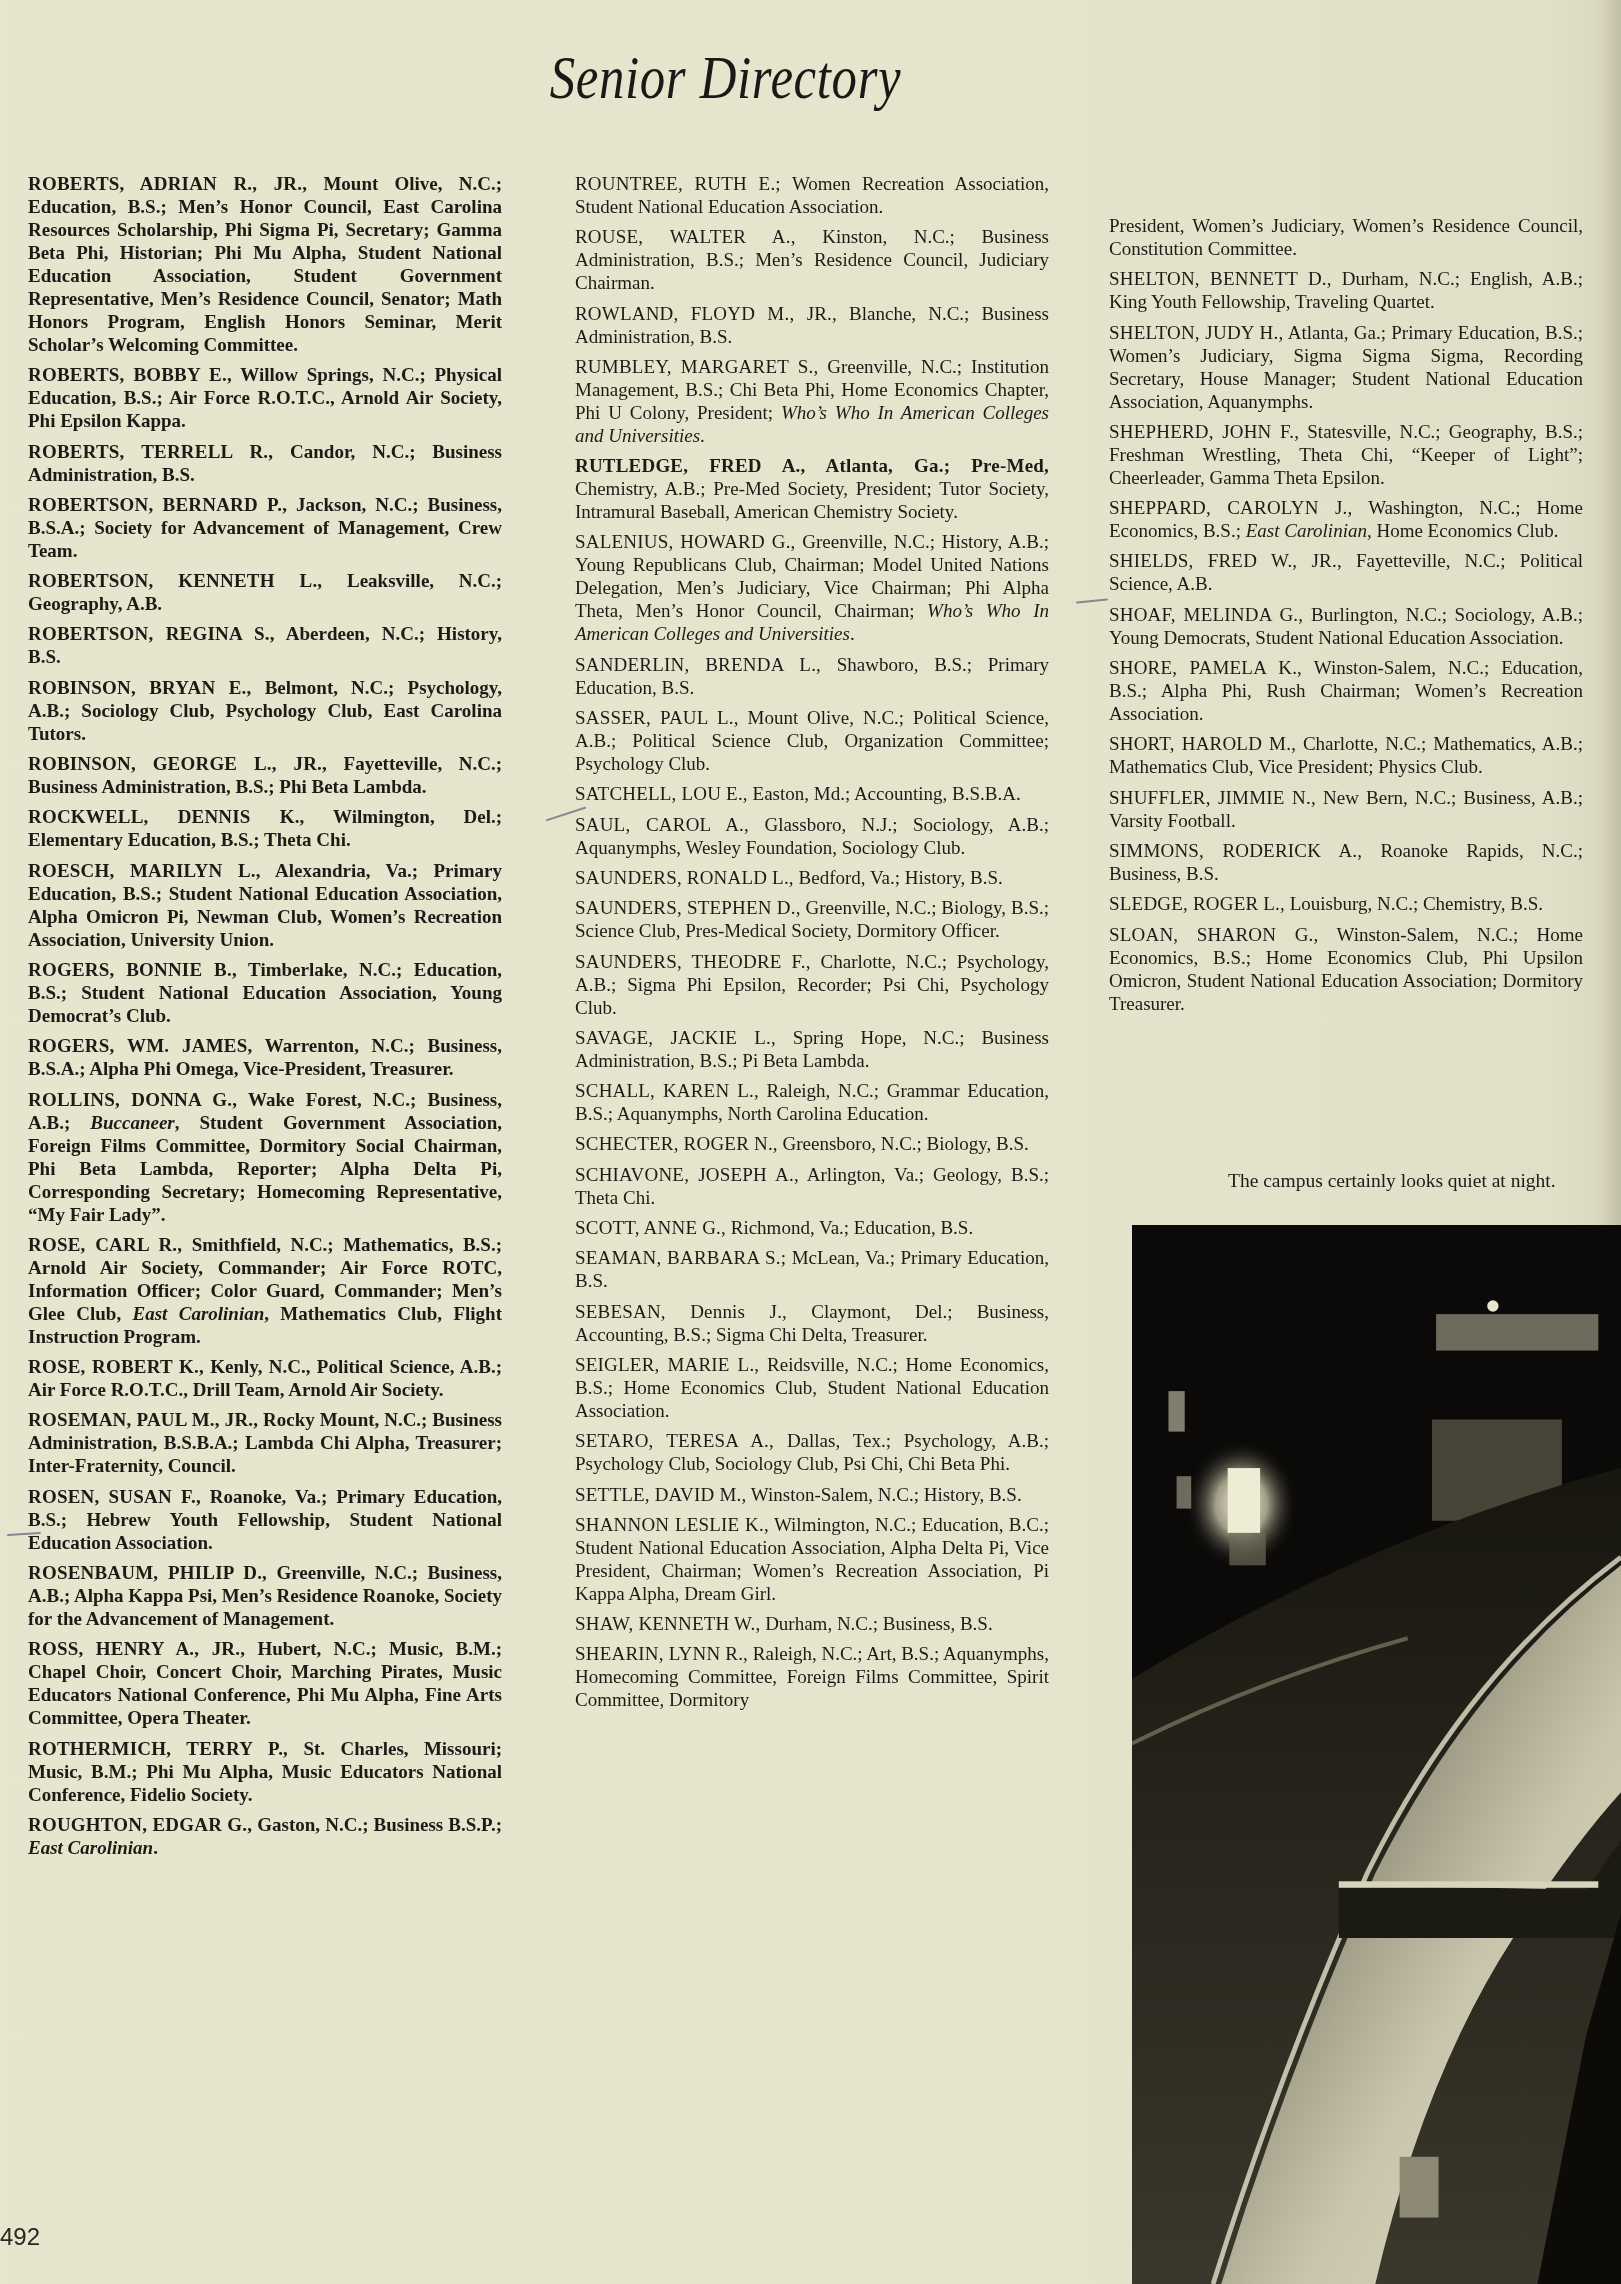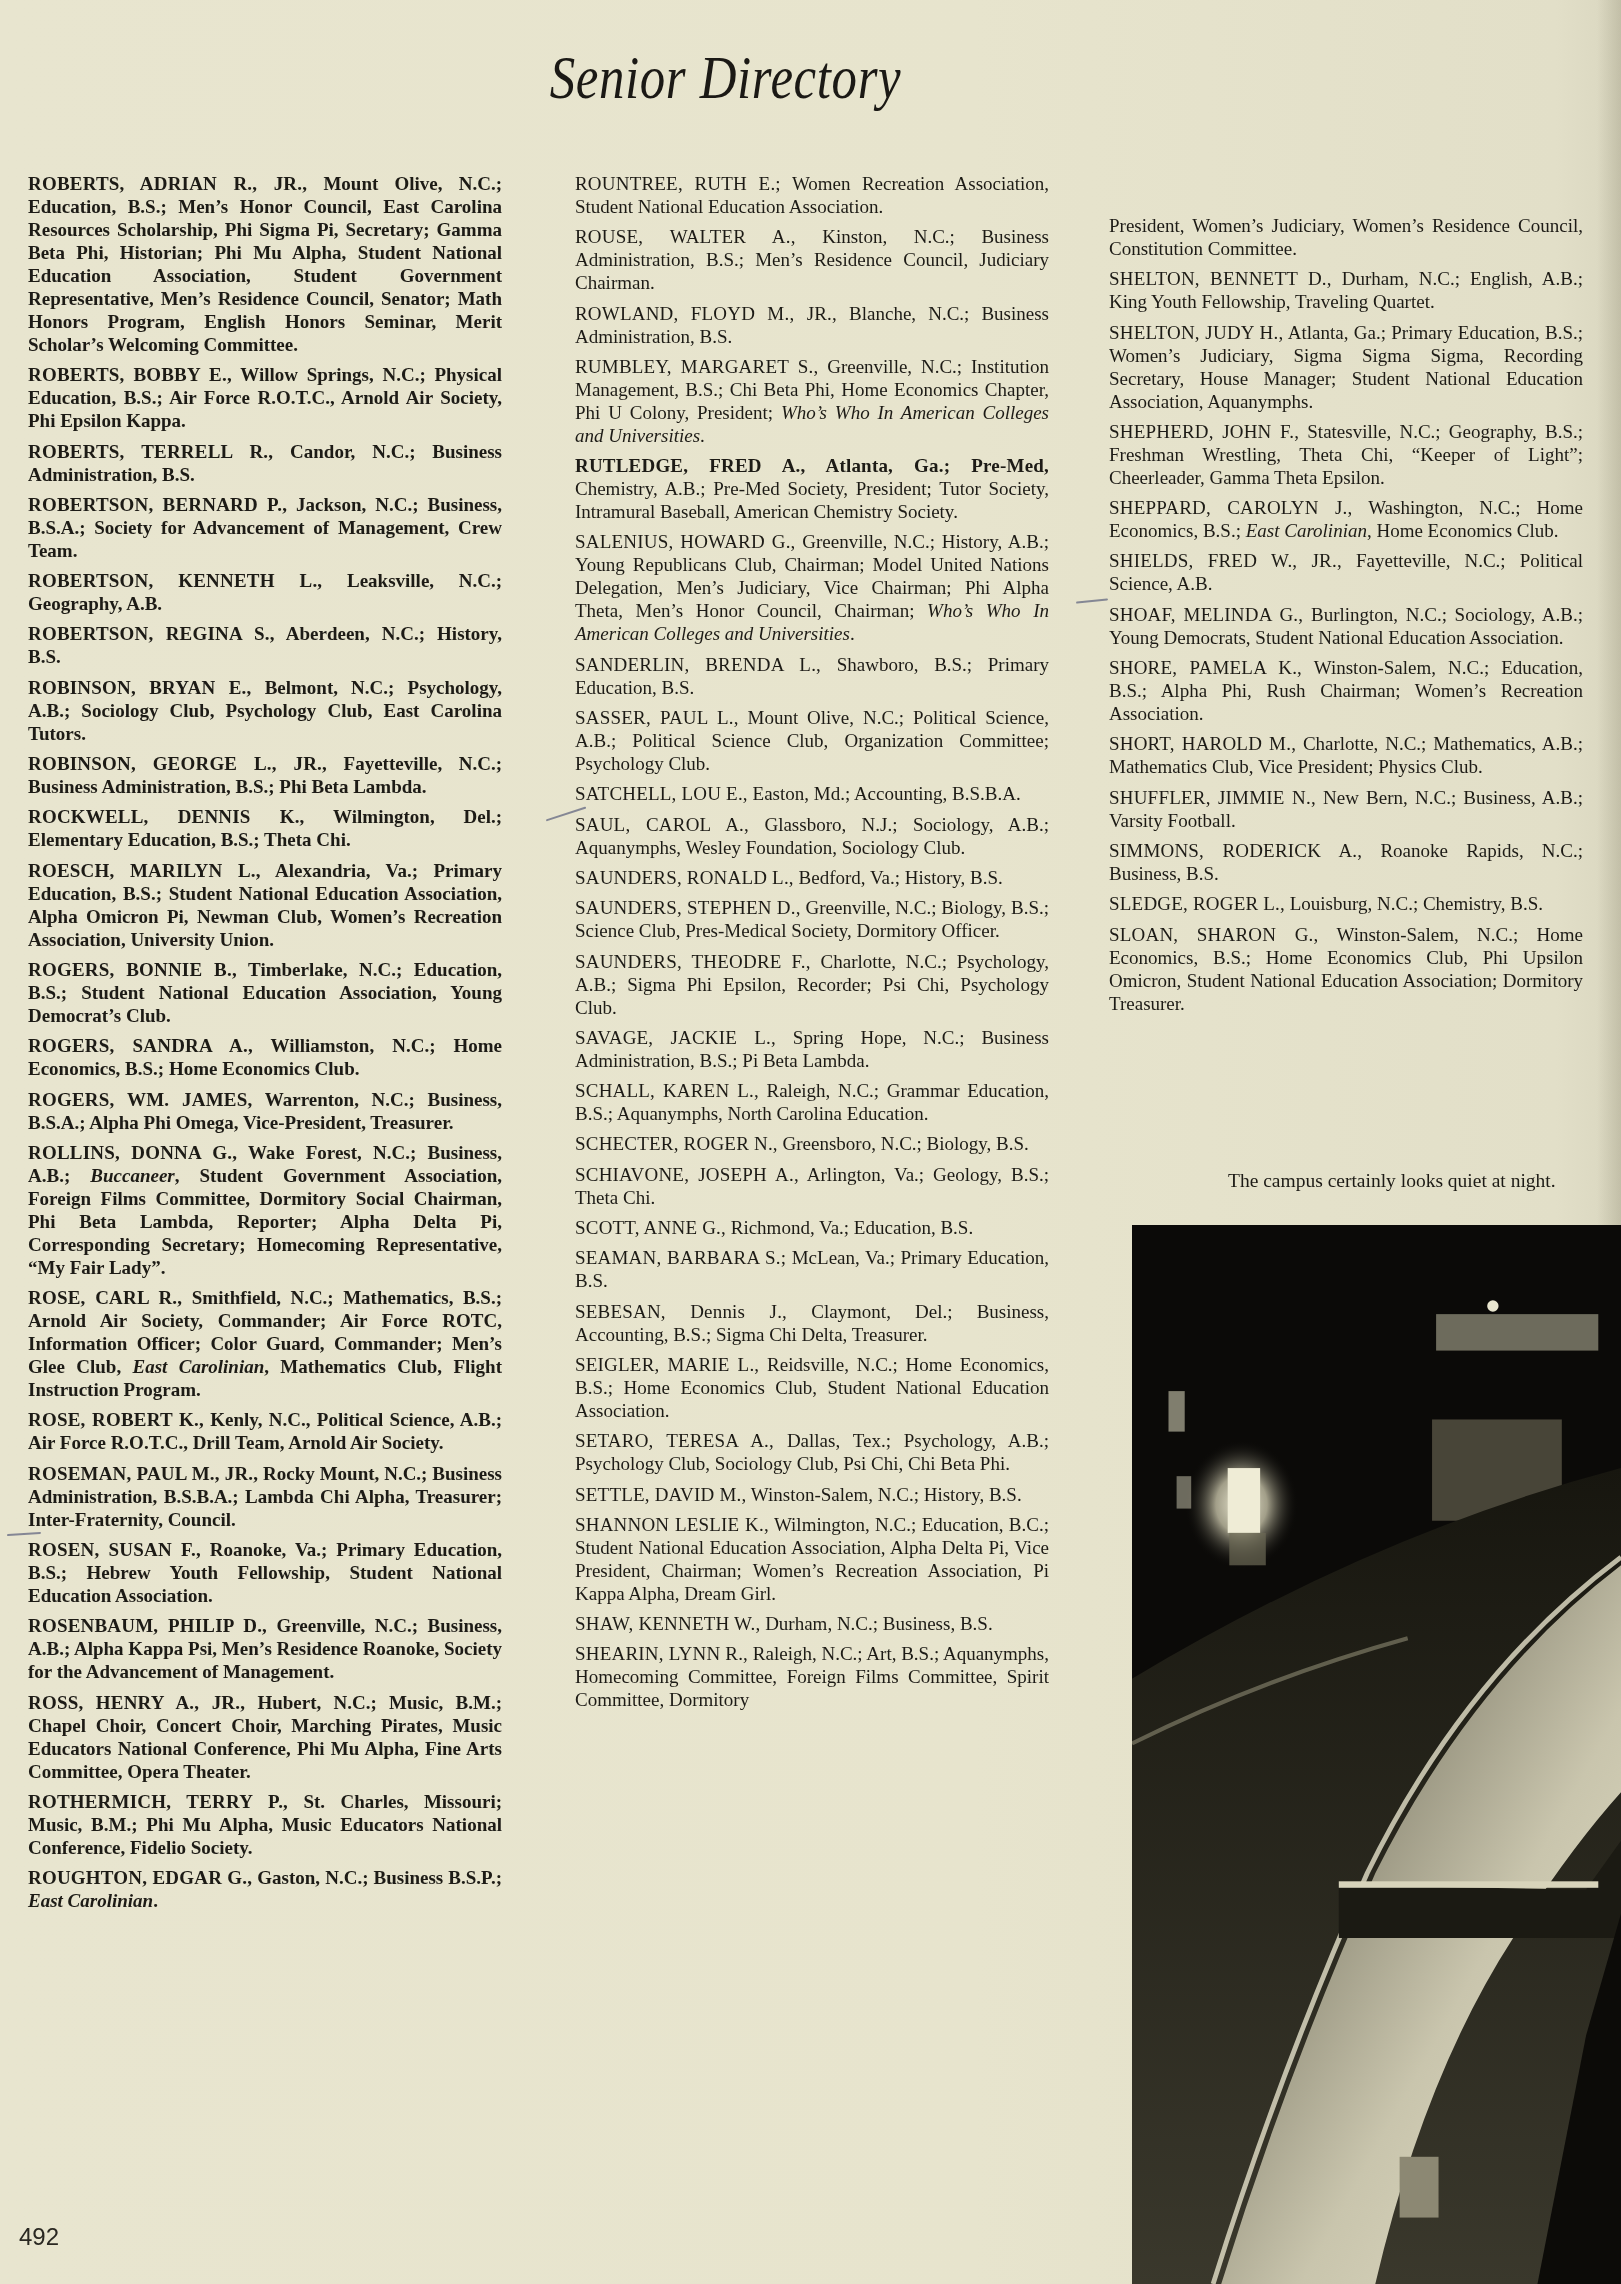--- a/index.html
+++ b/index.html
@@ -20,21 +20,21 @@
   .entry{margin:0 0 7.3px 0;}
   .entry .nm{letter-spacing:0.2px;}
   .entry i{font-style:italic;}
   .entry.bold .nm{font-weight:bold;}
   .pen{position:absolute;height:1.6px;background:#6b6f86;opacity:.8;border-radius:1.6px;}
   .caption{position:absolute;top:1170px;left:1228px;width:405px;font-size:19.5px;
        white-space:nowrap;}
   .photo{position:absolute;left:1132px;top:1225px;width:489px;height:1059px;
        background:#0b0a08;overflow:hidden;}
   .photo svg{width:100%;height:100%;display:block;}
-  .pageno{position:absolute;left:19px;top:2223px;font-family:"Liberation Sans",sans-serif;
+  .pageno{position:absolute;left:0;top:2223px;font-family:"Liberation Sans",sans-serif;
        font-size:24px;color:#2a2822;}
 </style>
 </head>
 <body>
 
 <div class="page">
   <div class="spine"></div>
 
   <div class="title">Senior Directory</div>
 
@@ -43,21 +43,20 @@
       <p class="entry"><span class="nm">ROBERTS, BOBBY E.,</span><span> Willow Springs, N.C.; Physical Education, B.S.; Air Force R.O.T.C., Arnold Air Society, Phi Epsilon Kappa.</span></p>
       <p class="entry"><span class="nm">ROBERTS, TERRELL R.,</span><span> Candor, N.C.; Business Administration, B.S.</span></p>
       <p class="entry"><span class="nm">ROBERTSON, BERNARD P.,</span><span> Jackson, N.C.; Business, B.S.A.; Society for Advancement of Management, Crew Team.</span></p>
       <p class="entry"><span class="nm">ROBERTSON, KENNETH L.,</span><span> Leaksville, N.C.; Geography, A.B.</span></p>
       <p class="entry"><span class="nm">ROBERTSON, REGINA S.,</span><span> Aberdeen, N.C.; History, B.S.</span></p>
       <p class="entry"><span class="nm">ROBINSON, BRYAN E.,</span><span> Belmont, N.C.; Psychology, A.B.; Sociology Club, Psychology Club, East Carolina Tutors.</span></p>
       <p class="entry"><span class="nm">ROBINSON, GEORGE L., JR.,</span><span> Fayetteville, N.C.; Business Administration, B.S.; Phi Beta Lambda.</span></p>
       <p class="entry"><span class="nm">ROCKWELL, DENNIS K.,</span><span> Wilmington, Del.; Elementary Education, B.S.; Theta Chi.</span></p>
       <p class="entry"><span class="nm">ROESCH, MARILYN L.,</span><span> Alexandria, Va.; Primary Education, B.S.; Student National Education Association, Alpha Omicron Pi, Newman Club, Women’s Recreation Association, University Union.</span></p>
       <p class="entry"><span class="nm">ROGERS, BONNIE B.,</span><span> Timberlake, N.C.; Education, B.S.; Student National Education Association, Young Democrat’s Club.</span></p>
-      <p class="entry"><span class="nm">ROGERS, SANDRA A.,</span><span> Williamston, N.C.; Home Economics, B.S.; Home Economics Club.</span></p>
       <p class="entry"><span class="nm">ROGERS, WM. JAMES,</span><span> Warrenton, N.C.; Business, B.S.A.; Alpha Phi Omega, Vice-President, Treasurer.</span></p>
       <p class="entry"><span class="nm">ROLLINS, DONNA G.,</span><span> Wake Forest, N.C.; Business, A.B.; </span><i>Buccaneer</i><span>, Student Government Association, Foreign Films Committee, Dormitory Social Chairman, Phi Beta Lambda, Reporter; Alpha Delta Pi, Corresponding Secretary; Homecoming Representative, “My Fair Lady”.</span></p>
       <p class="entry"><span class="nm">ROSE, CARL R.,</span><span> Smithfield, N.C.; Mathematics, B.S.; Arnold Air Society, Commander; Air Force ROTC, Information Officer; Color Guard, Commander; Men’s Glee Club, </span><i>East Carolinian</i><span>, Mathematics Club, Flight Instruction Program.</span></p>
       <p class="entry"><span class="nm">ROSE, ROBERT K.,</span><span> Kenly, N.C., Political Science, A.B.; Air Force R.O.T.C., Drill Team, Arnold Air Society.</span></p>
       <p class="entry"><span class="nm">ROSEMAN, PAUL M., JR.,</span><span> Rocky Mount, N.C.; Business Administration, B.S.B.A.; Lambda Chi Alpha, Treasurer; Inter-Fraternity, Council.</span></p>
       <p class="entry"><span class="nm">ROSEN, SUSAN F.,</span><span> Roanoke, Va.; Primary Education, B.S.; Hebrew Youth Fellowship, Student National Education Association.</span></p>
       <p class="entry"><span class="nm">ROSENBAUM, PHILIP D.,</span><span> Greenville, N.C.; Business, A.B.; Alpha Kappa Psi, Men’s Residence Roanoke, Society for the Advancement of Management.</span></p>
       <p class="entry"><span class="nm">ROSS, HENRY A., JR.,</span><span> Hubert, N.C.; Music, B.M.; Chapel Choir, Concert Choir, Marching Pirates, Music Educators National Conference, Phi Mu Alpha, Fine Arts Committee, Opera Theater.</span></p>
       <p class="entry"><span class="nm">ROTHERMICH, TERRY P.,</span><span> St. Charles, Missouri; Music, B.M.; Phi Mu Alpha, Music Educators National Conference, Fidelio Society.</span></p>
       <p class="entry"><span class="nm">ROUGHTON, EDGAR G.,</span><span> Gaston, N.C.; Business B.S.P.; </span><i>East Carolinian</i><span>.</span></p>

